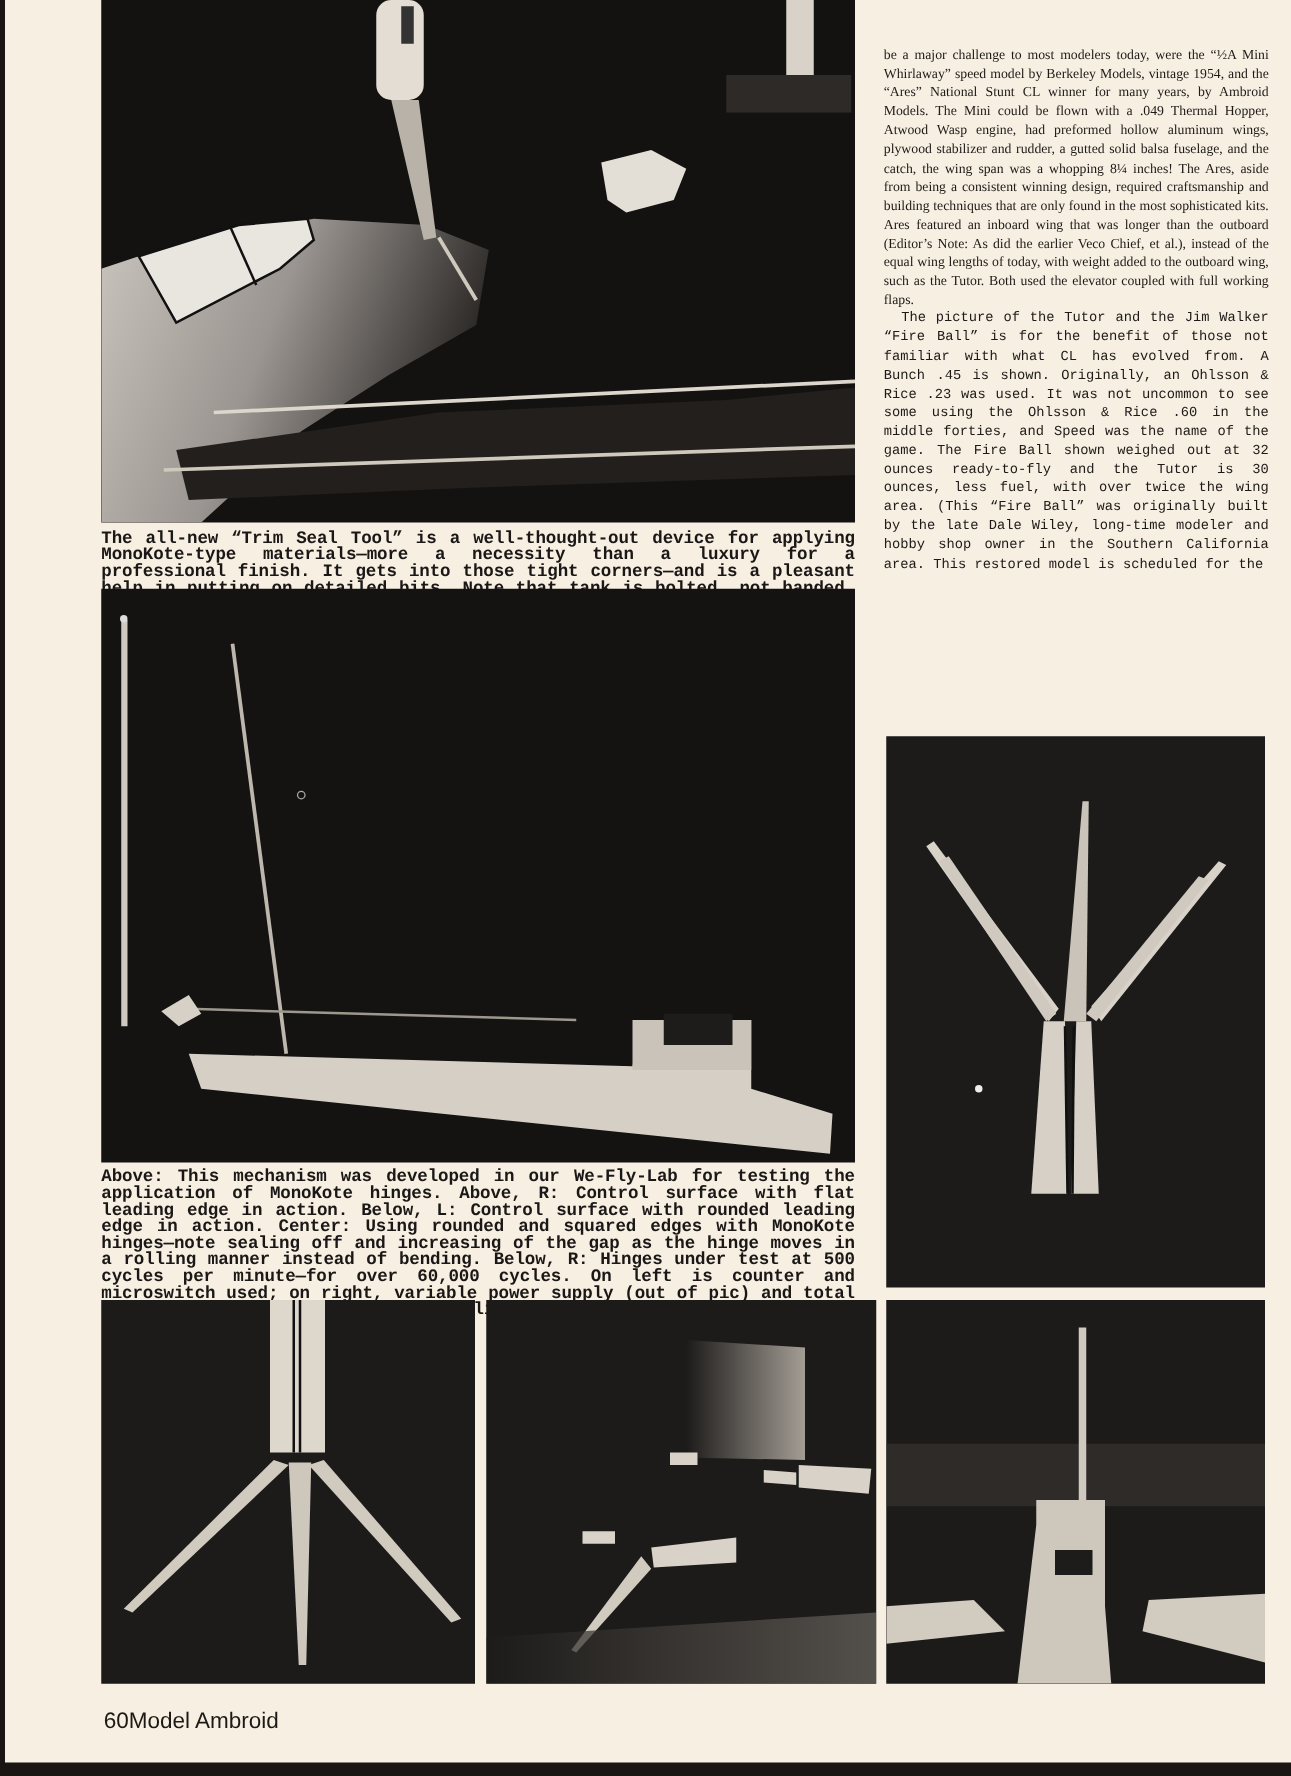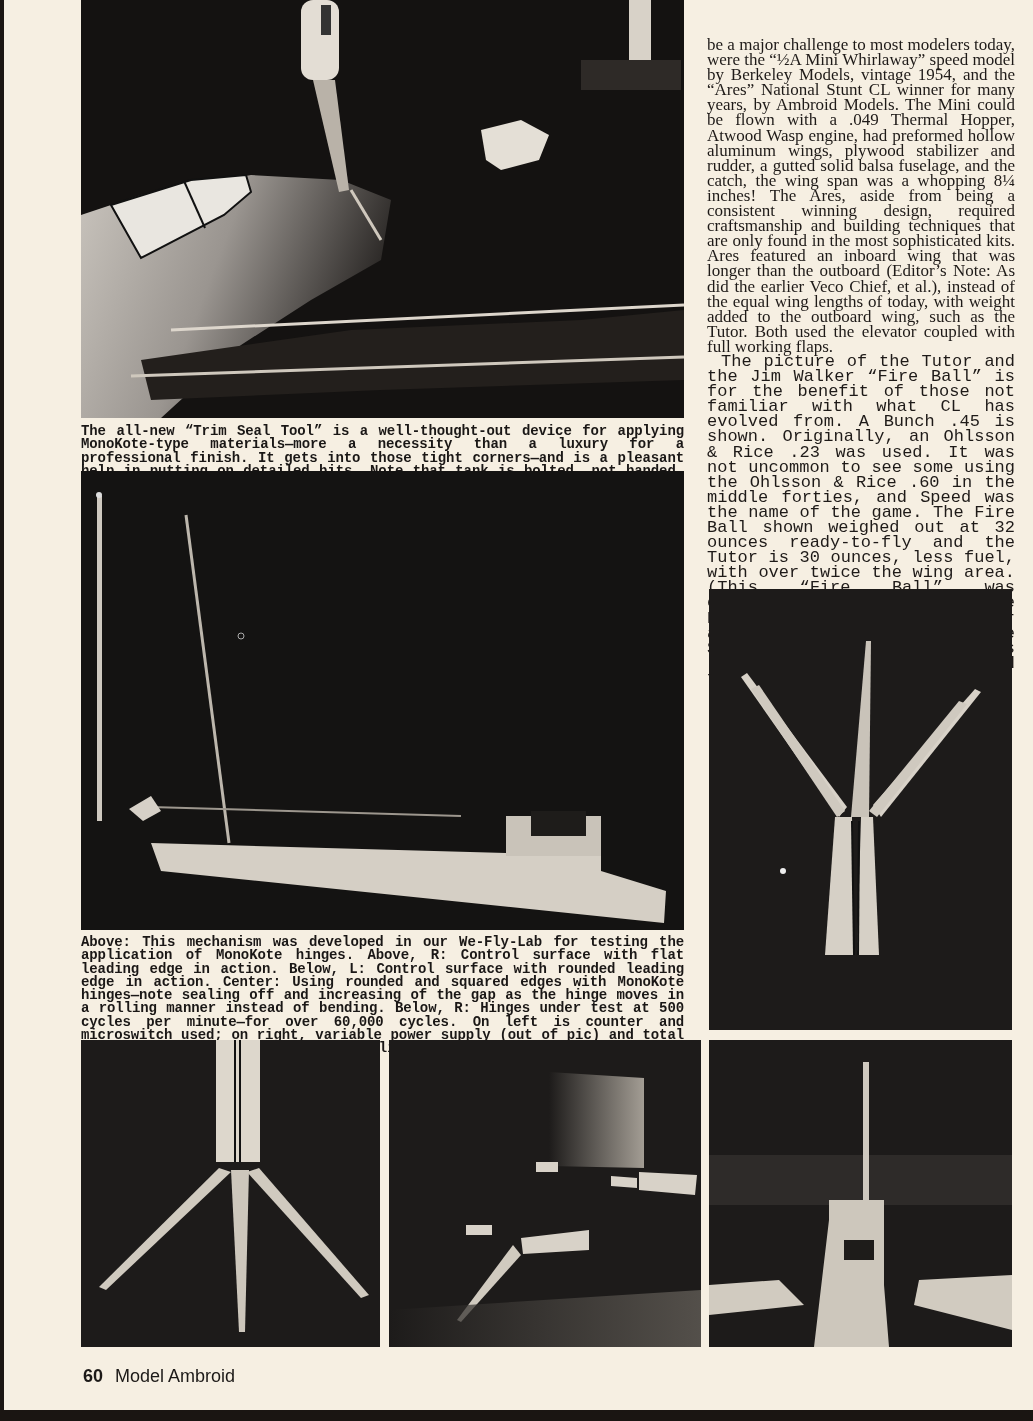--- a/index.html
+++ b/index.html
@@ -12,30 +12,30 @@
   .scan-bottom { position: absolute; left: 0; top: 1410px; width: 1033px; height: 11px; background: #1a1512; }
   .photo { position: absolute; background: #1d1b1a; overflow: hidden; }
   .photo svg { position: absolute; left: 0; top: 0; width: 100%; height: 100%; }
   .caption {
     position: absolute; font-family: Liberation Mono, monospace; font-weight: bold;
     font-size: 14px; line-height: 13.3px; color: #1a1716; text-align: justify;
     letter-spacing: -0.1px;
   }
   .body-col {
     position: absolute; left: 707px; top: 37px; width: 308px;
-    font-family: "Liberation Serif", serif; font-size: 17px; line-height: 15.1px;
+    font-family: "Liberation Serif", serif; font-size: 11px; line-height: 15.1px;
     color: #1e1a18; text-align: justify;
   }
   .body-col p { margin: 0; }
   .body-col p + p { text-indent: 14px; font-family: Liberation Mono, monospace; }
   .folio {
     position: absolute; left: 83px; top: 1366px;
     font-family: "Liberation Sans", sans-serif; font-size: 18px; color: #1c1917;
   }
-  .folio .num { font-weight: bold; margin-right: 12px; }
+  .folio .num { font-weight: normal; }
 </style>
 </head>
 <body>
 
 <div class="scan-left"></div>
 
 <div class="photo" style="left:81px; top:0; width:603px; height:418px; background:#141211;" title="Trim Seal Tool applied to model fuselage">
   <svg viewBox="0 0 603 418" preserveAspectRatio="none">
     <defs>
       <linearGradient id="fus" x1="0" y1="0" x2="1" y2="0.3">

